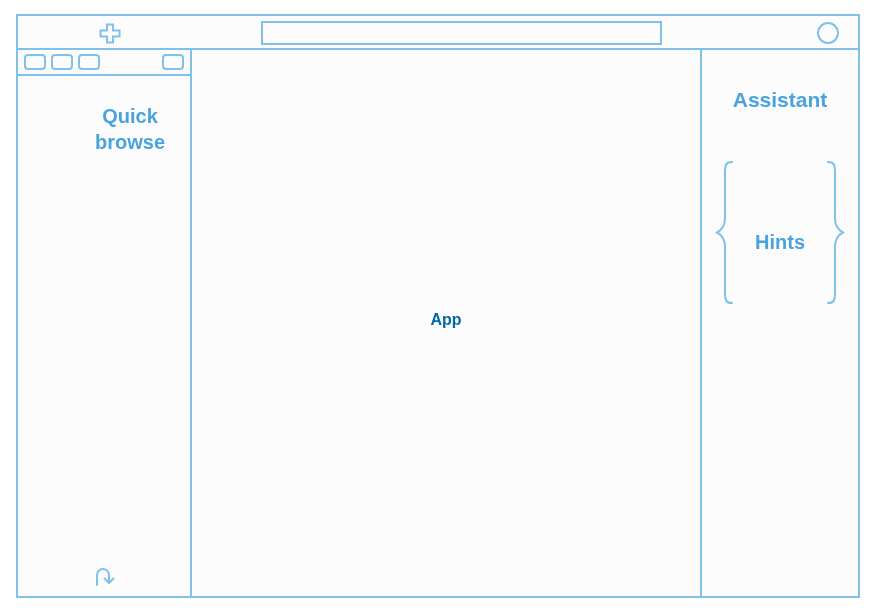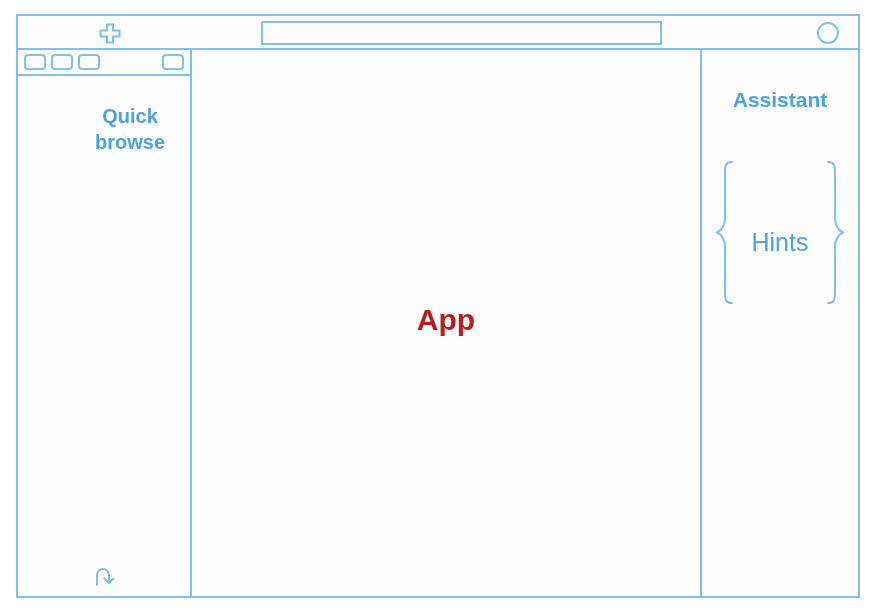--- a/index.html
+++ b/index.html
@@ -173,23 +173,23 @@
     display: flex;
     align-items: center;
     justify-content: center;
     box-sizing: border-box;
     border-right: 2px solid #7fc1ea;
     background: #fcfcfc;
     min-width: 0;
   }
 
   #app-label {
-    font-size: 30px;
+    font-size: 16px;
     font-weight: bold;
-    color: #b91c1c;
+    color: #0369a1;
     user-select: none;
     margin-top: -6px;
   }
 
   
   #assistant-panel {
     flex: 0 0 156px;
     box-sizing: border-box;
     background: #fcfcfc;
     display: flex;
@@ -211,22 +211,22 @@
     margin-top: 48px;
     width: 130px;
     height: 145px;
     position: relative;
     display: flex;
     align-items: center;
     justify-content: center;
   }
 
   #hints-label {
-    font-size: 25px;
-    font-weight: normal;
+    font-size: 20px;
+    font-weight: bold;
     color: #4aa3dd;
     user-select: none;
     position: relative;
     z-index: 2;
     margin-top: 19px;
   }
 
   .brace {
     position: absolute;
     top: 0;

